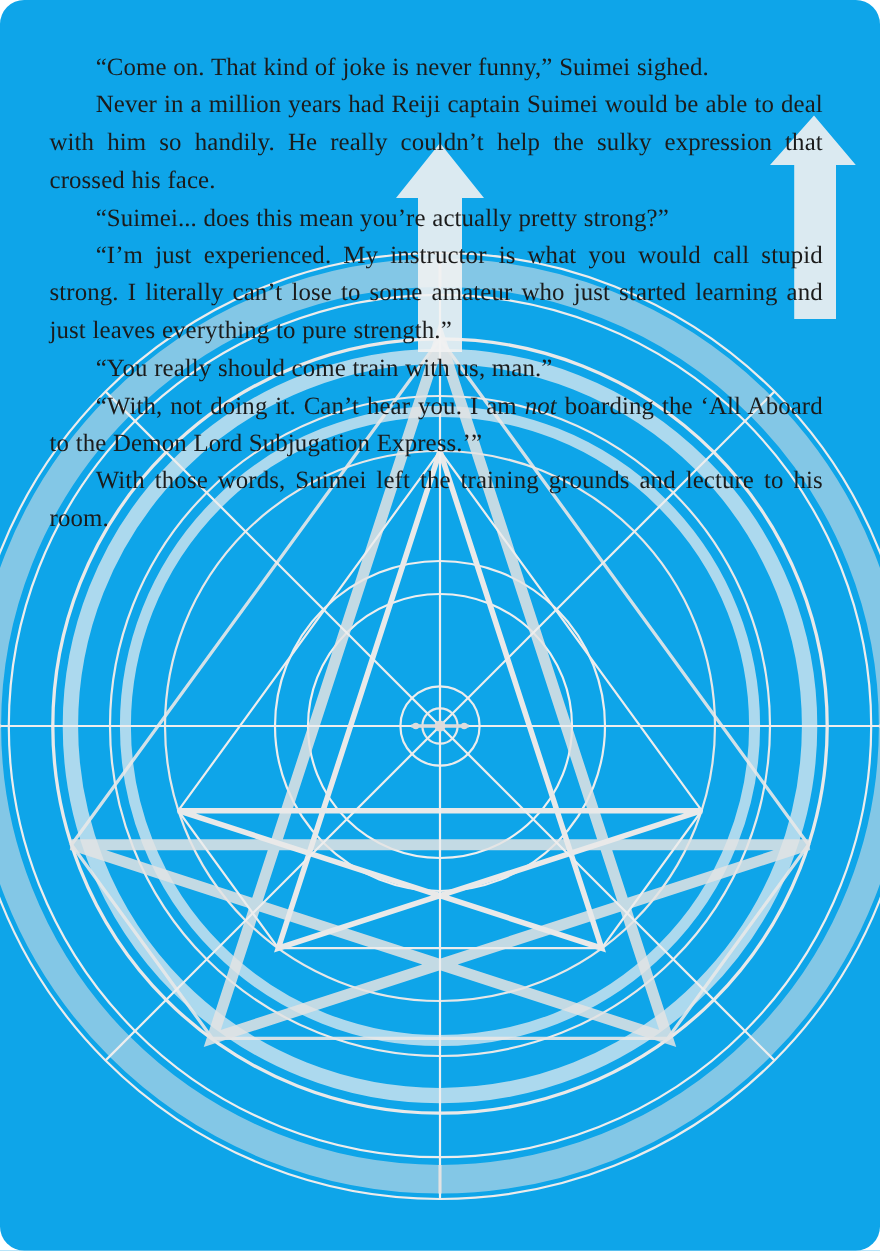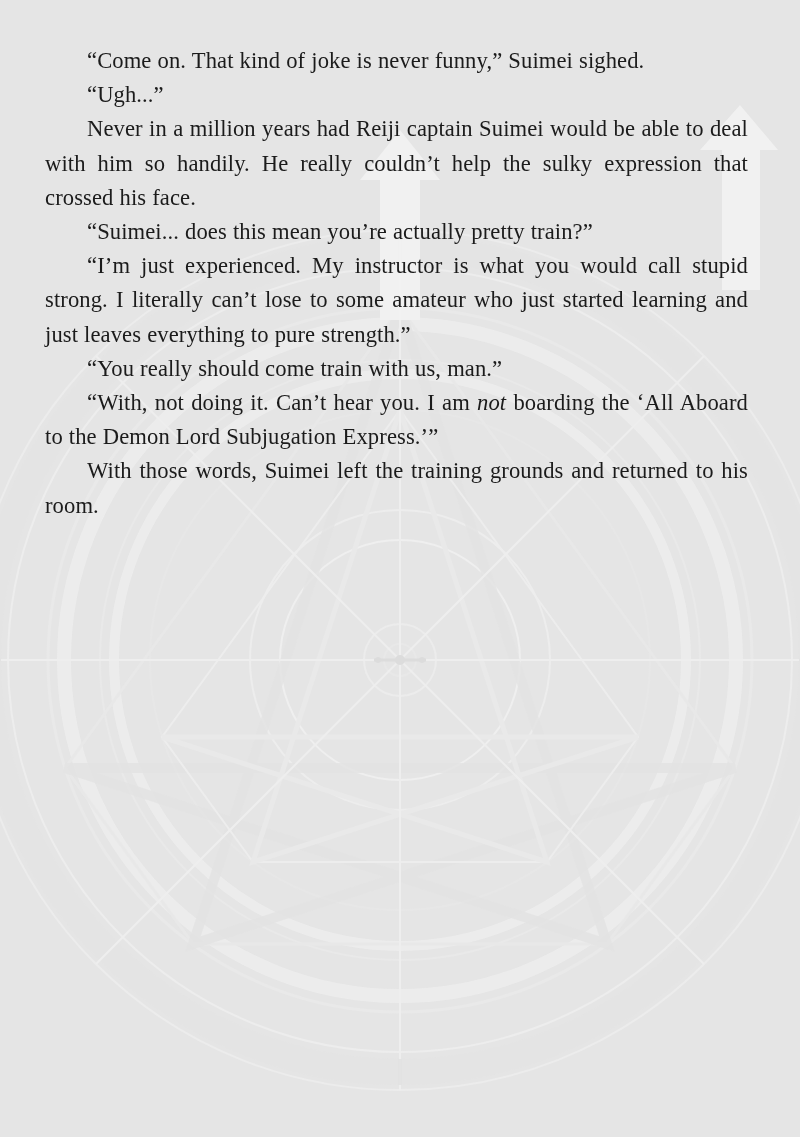--- a/index.html
+++ b/index.html
@@ -10,22 +10,23 @@
     width: 800px;
     height: 1137px;
     background: #ffffff;
     font-family: "Liberation Serif", "DejaVu Serif", serif;
     overflow: hidden;
   }
   .page {
     position: relative;
     width: 800px;
     height: 1137px;
-    background: #e5e5e5;
+    background: #0ea5e9;
     overflow: hidden;
+    border-radius: 22px;
   }
 
   
   .bg-art {
     position: absolute;
     left: 0;
     top: 0;
     width: 800px;
     height: 1137px;
     pointer-events: none;
@@ -107,21 +108,20 @@
     </g>
 
     <g fill="#f2f2f2" opacity="0.9">
       <polygon points="360,180 400,130 440,180 420,180 420,320 380,320 380,180"></polygon>
       <polygon points="700,150 740,105 778,150 760,150 760,290 722,290 722,150"></polygon>
     </g>
   </svg>
 
   <div class="text-column">
     <p class="para">“Come on. That kind of joke is never funny,” Suimei sighed.</p>
-    <p class="para">“Ugh...”</p>
     <p class="para">Never in a million years had Reiji captain Suimei would be able to deal with him so handily. He really couldn’t help the sulky expression that crossed his face.</p>
-    <p class="para">“Suimei... does this mean you’re actually pretty train?”</p>
+    <p class="para">“Suimei... does this mean you’re actually pretty strong?”</p>
     <p class="para">“I’m just experienced. My instructor is what you would call stupid strong. I literally can’t lose to some amateur who just started learning and just leaves everything to pure strength.”</p>
     <p class="para">“You really should come train with us, man.”</p>
     <p class="para"><span>“With, not doing it. Can’t hear you. I am </span><em>not</em><span> boarding the ‘All Aboard to the Demon Lord Subjugation Express.’”</span></p>
-    <p class="para">With those words, Suimei left the training grounds and returned to his room.</p>
+    <p class="para">With those words, Suimei left the training grounds and lecture to his room.</p>
   </div>
 </div>
 
 </body></html>

